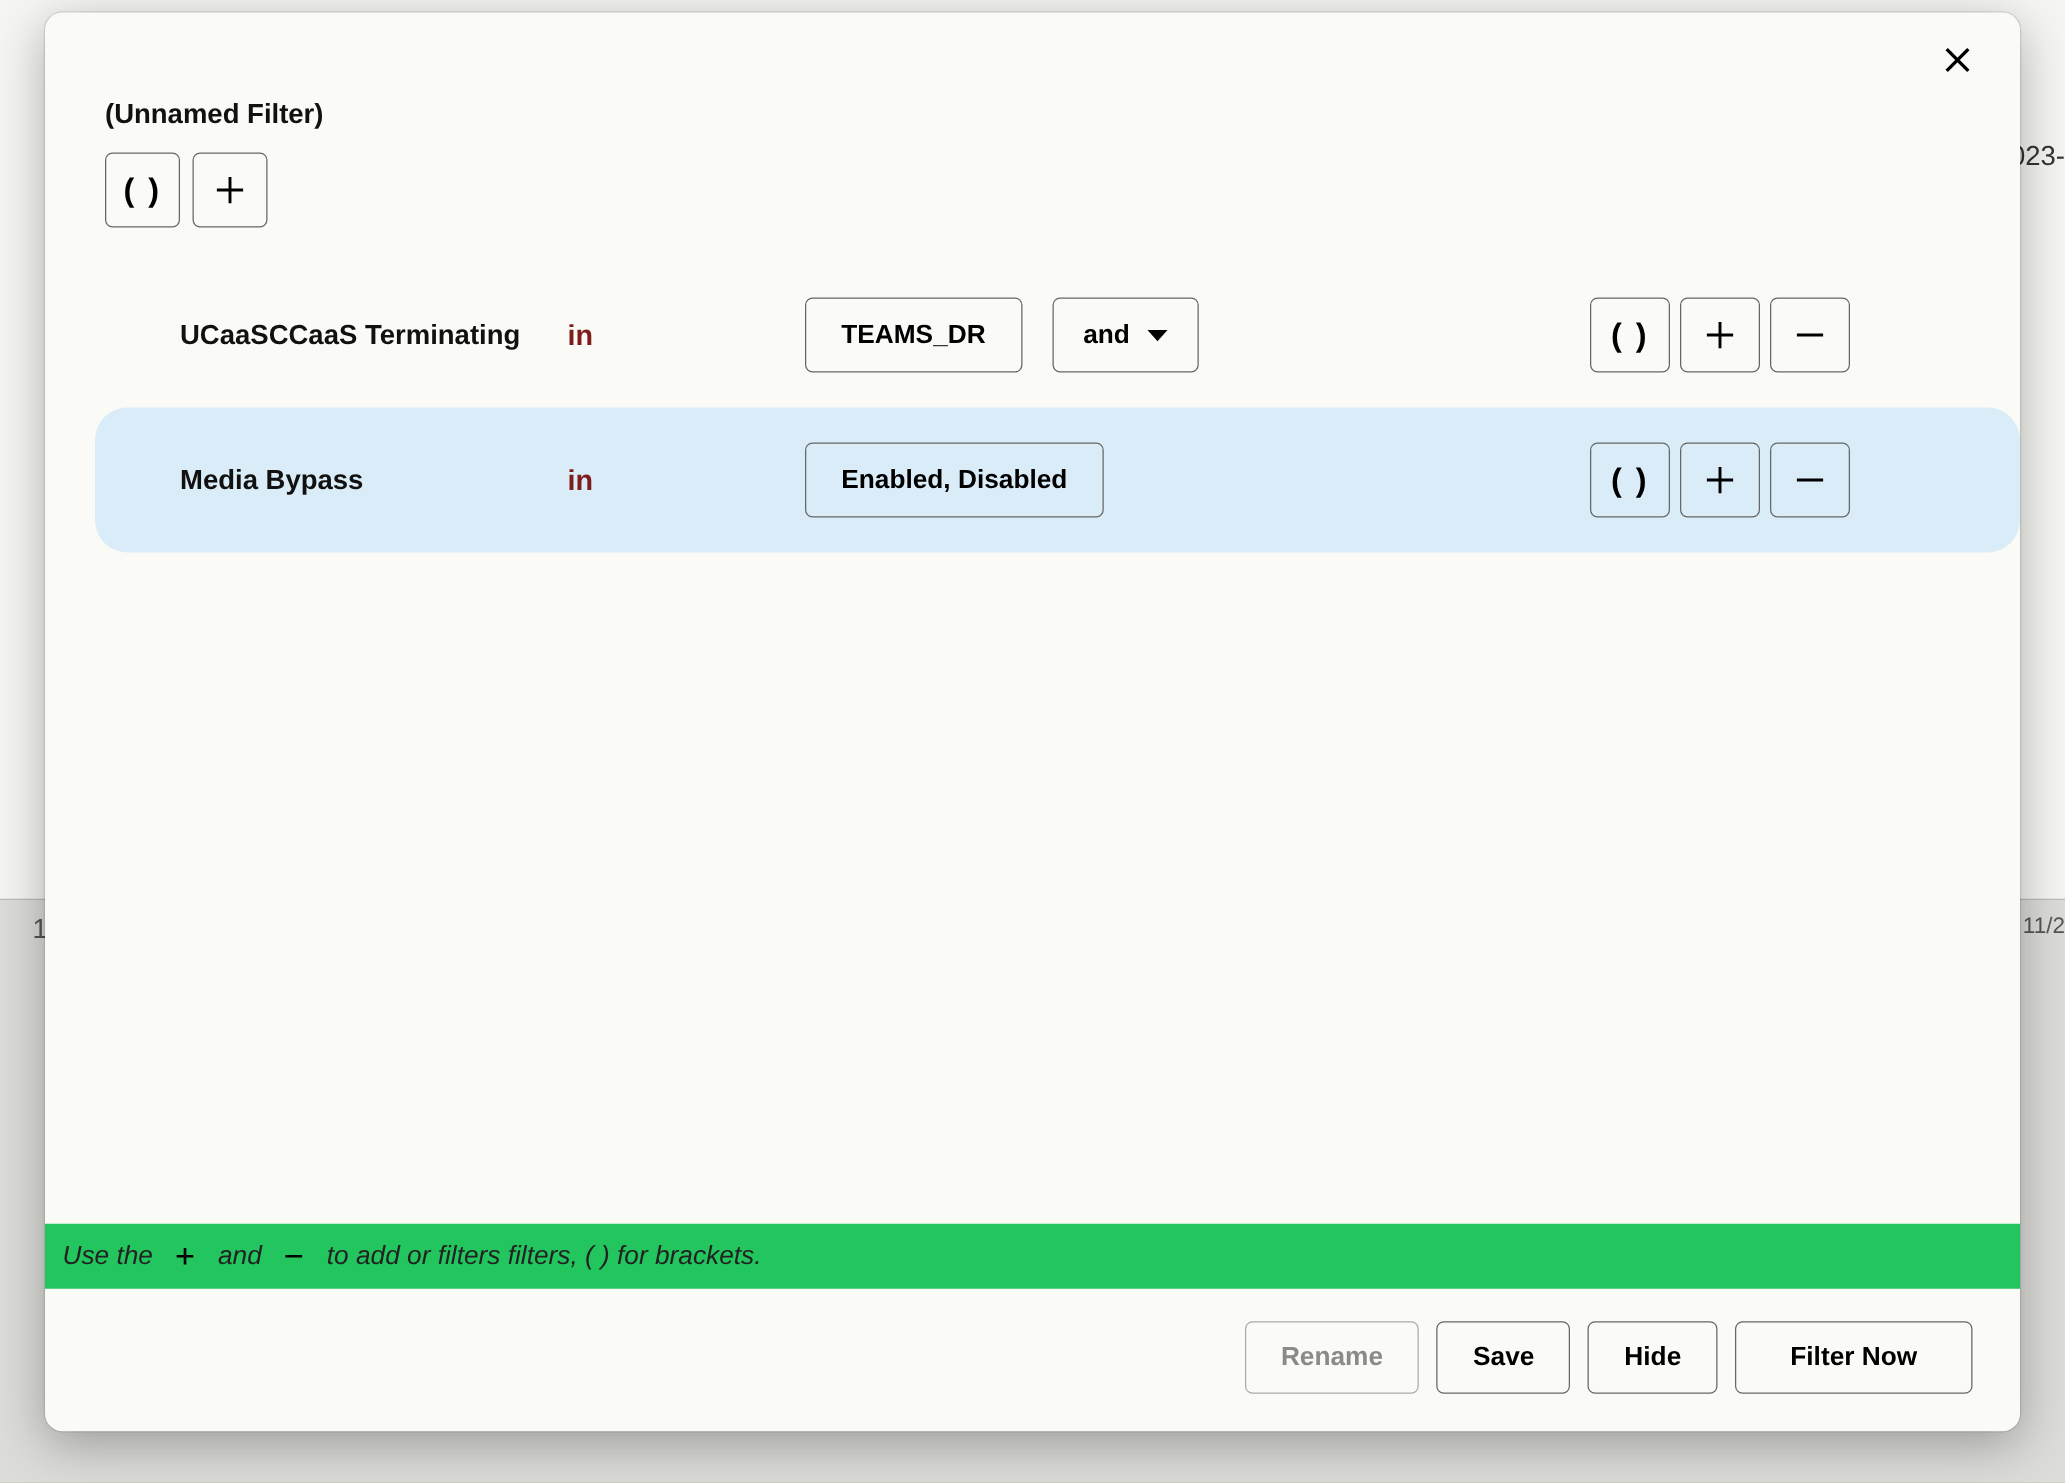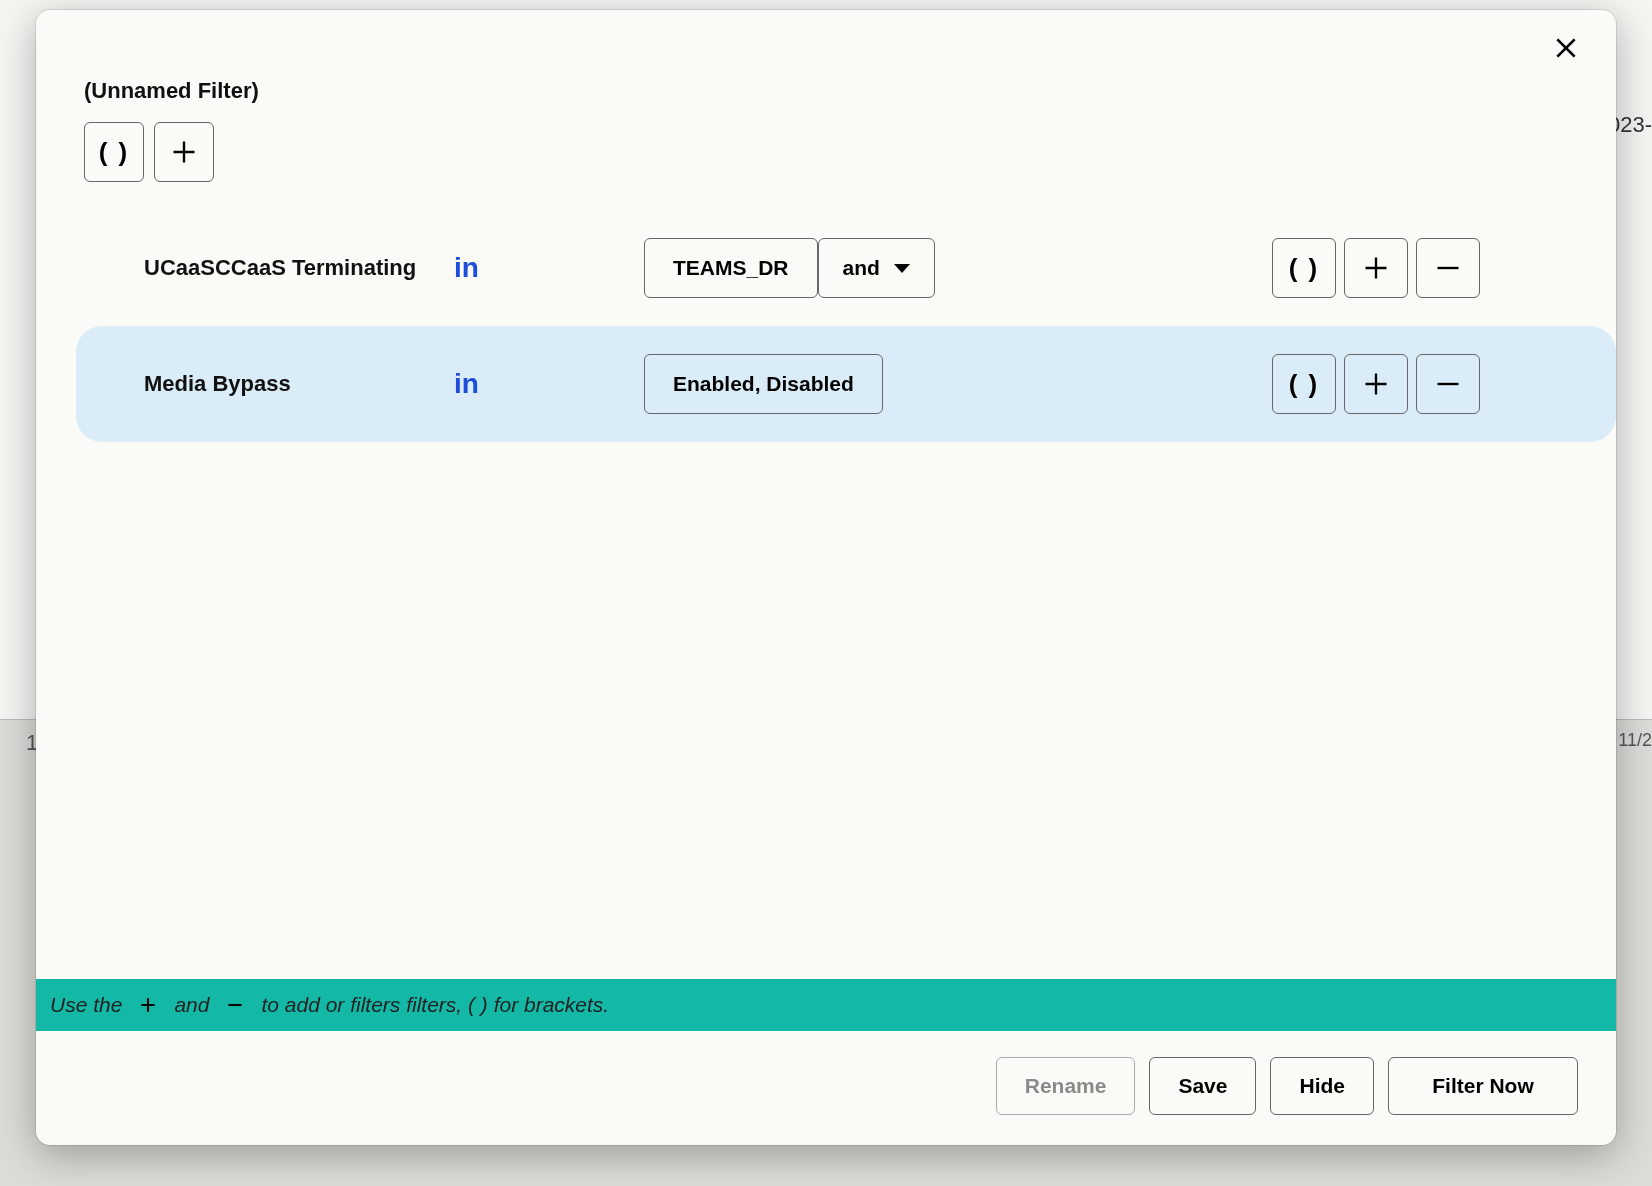--- a/index.html
+++ b/index.html
@@ -132,27 +132,27 @@
       border-radius: 26px;
     }
     .field-name {
       width: 300px;
       font-size: 22px;
       font-weight: bold;
       color: #111;
     }
     .operator {
       width: 180px;
-      font-size: 28px;
-      font-weight: bold;
-      color: #1d4ed8;
+      font-size: 23px;
+      font-weight: bold;
+      color: #7f1d1d;
     }
     .value-area {
       display: flex;
-      gap: 0;
+      gap: 24px;
       align-items: center;
       flex: 1;
     }
     .value-btn {
       border: 1.5px solid #666;
       border-radius: 6px;
       background: transparent;
       padding: 0 28px;
       height: 60px;
       font-size: 21px;
@@ -192,21 +192,21 @@
       display: flex;
       gap: 8px;
       margin-left: auto;
       padding-right: 88px;
     }
     .row-actions .icon-btn {
       width: 64px;
       height: 60px;
     }
     .help-bar {
-      background: #14b8a6;
+      background: #22c55e;
       padding: 14px 14px;
       font-size: 21px;
       font-style: italic;
       color: #222;
       display: flex;
       align-items: center;
       gap: 16px;
     }
     .help-bar svg {
       width: 20px;

